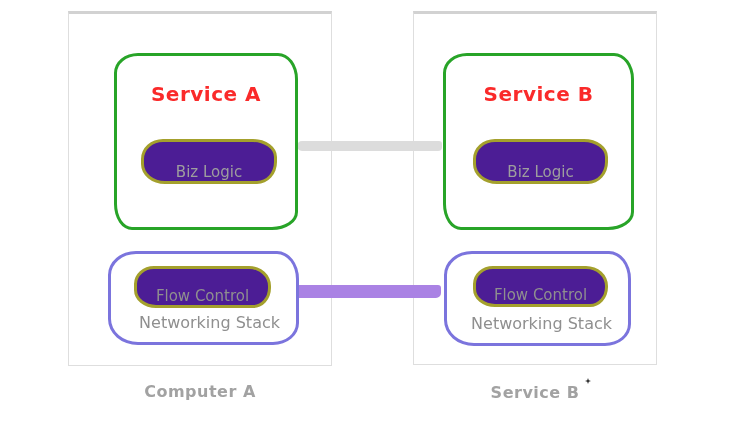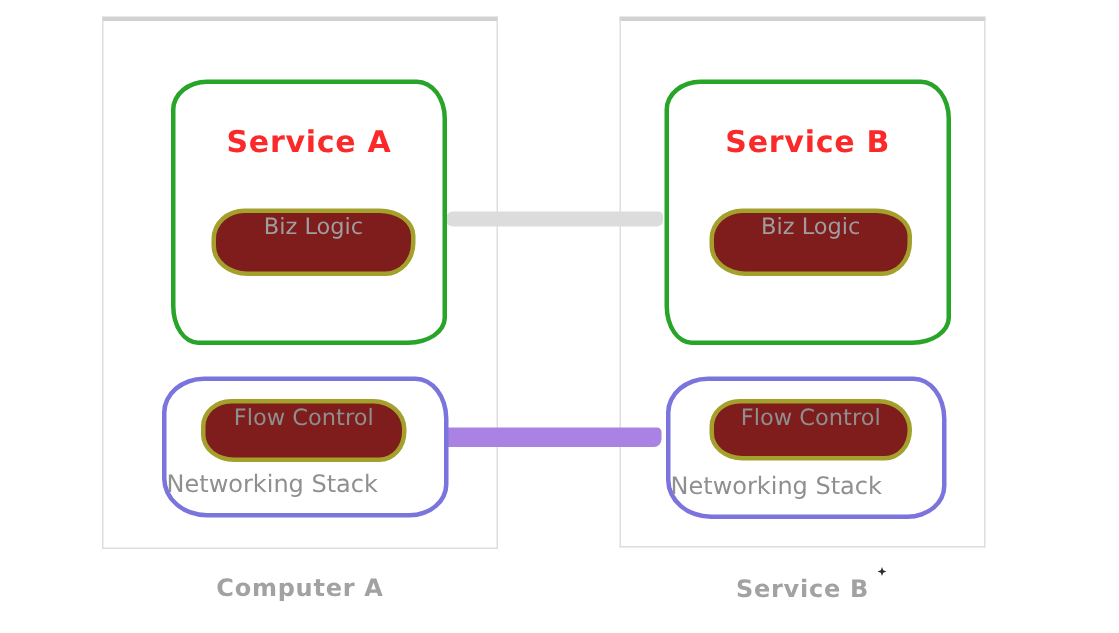--- a/index.html
+++ b/index.html
@@ -48,23 +48,23 @@
     font-size: 20px;
     font-weight: bold;
     letter-spacing: 0.5px;
   }
 
   
   .component-pill {
     position: absolute;
     border: 3px solid #a4a02c;
     box-sizing: border-box;
-    background: #7f1d1d;
+    background: #4c1d95;
     display: flex;
-    align-items: flex-start;
+    align-items: flex-end;
     justify-content: center;
     color: #9e9e9e;
     font-size: 15px;
   }
   .biz-pill {
     border-radius: 22px 24px 20px 24px / 20px 18px 22px 20px;
   }
   .computer-a .biz-pill { left: 24px; top: 83px; width: 136px; height: 45px; }
   .computer-b .biz-pill { left: 27px; top: 83px; width: 135px; height: 45px; }
 
@@ -83,21 +83,21 @@
   .flow-pill {
     border-radius: 20px 22px 18px 22px / 18px 20px 20px 18px;
     color: #8f8f8f;
   }
   .computer-a .flow-pill { left: 23px; top: 12px; width: 137px; height: 42px; }
   .computer-b .flow-pill { left: 26px; top: 12px; width: 135px; height: 41px; }
 
   .network-label {
     position: absolute;
     left: 0; right: 16px; bottom: 10px;
-    text-align: left;
+    text-align: right;
     color: #8f8f8f;
     font-size: 16px;
   }
 
   
   .computer-caption {
     position: absolute;
     text-align: center;
     color: #a2a2a2;
     font-size: 16px;

